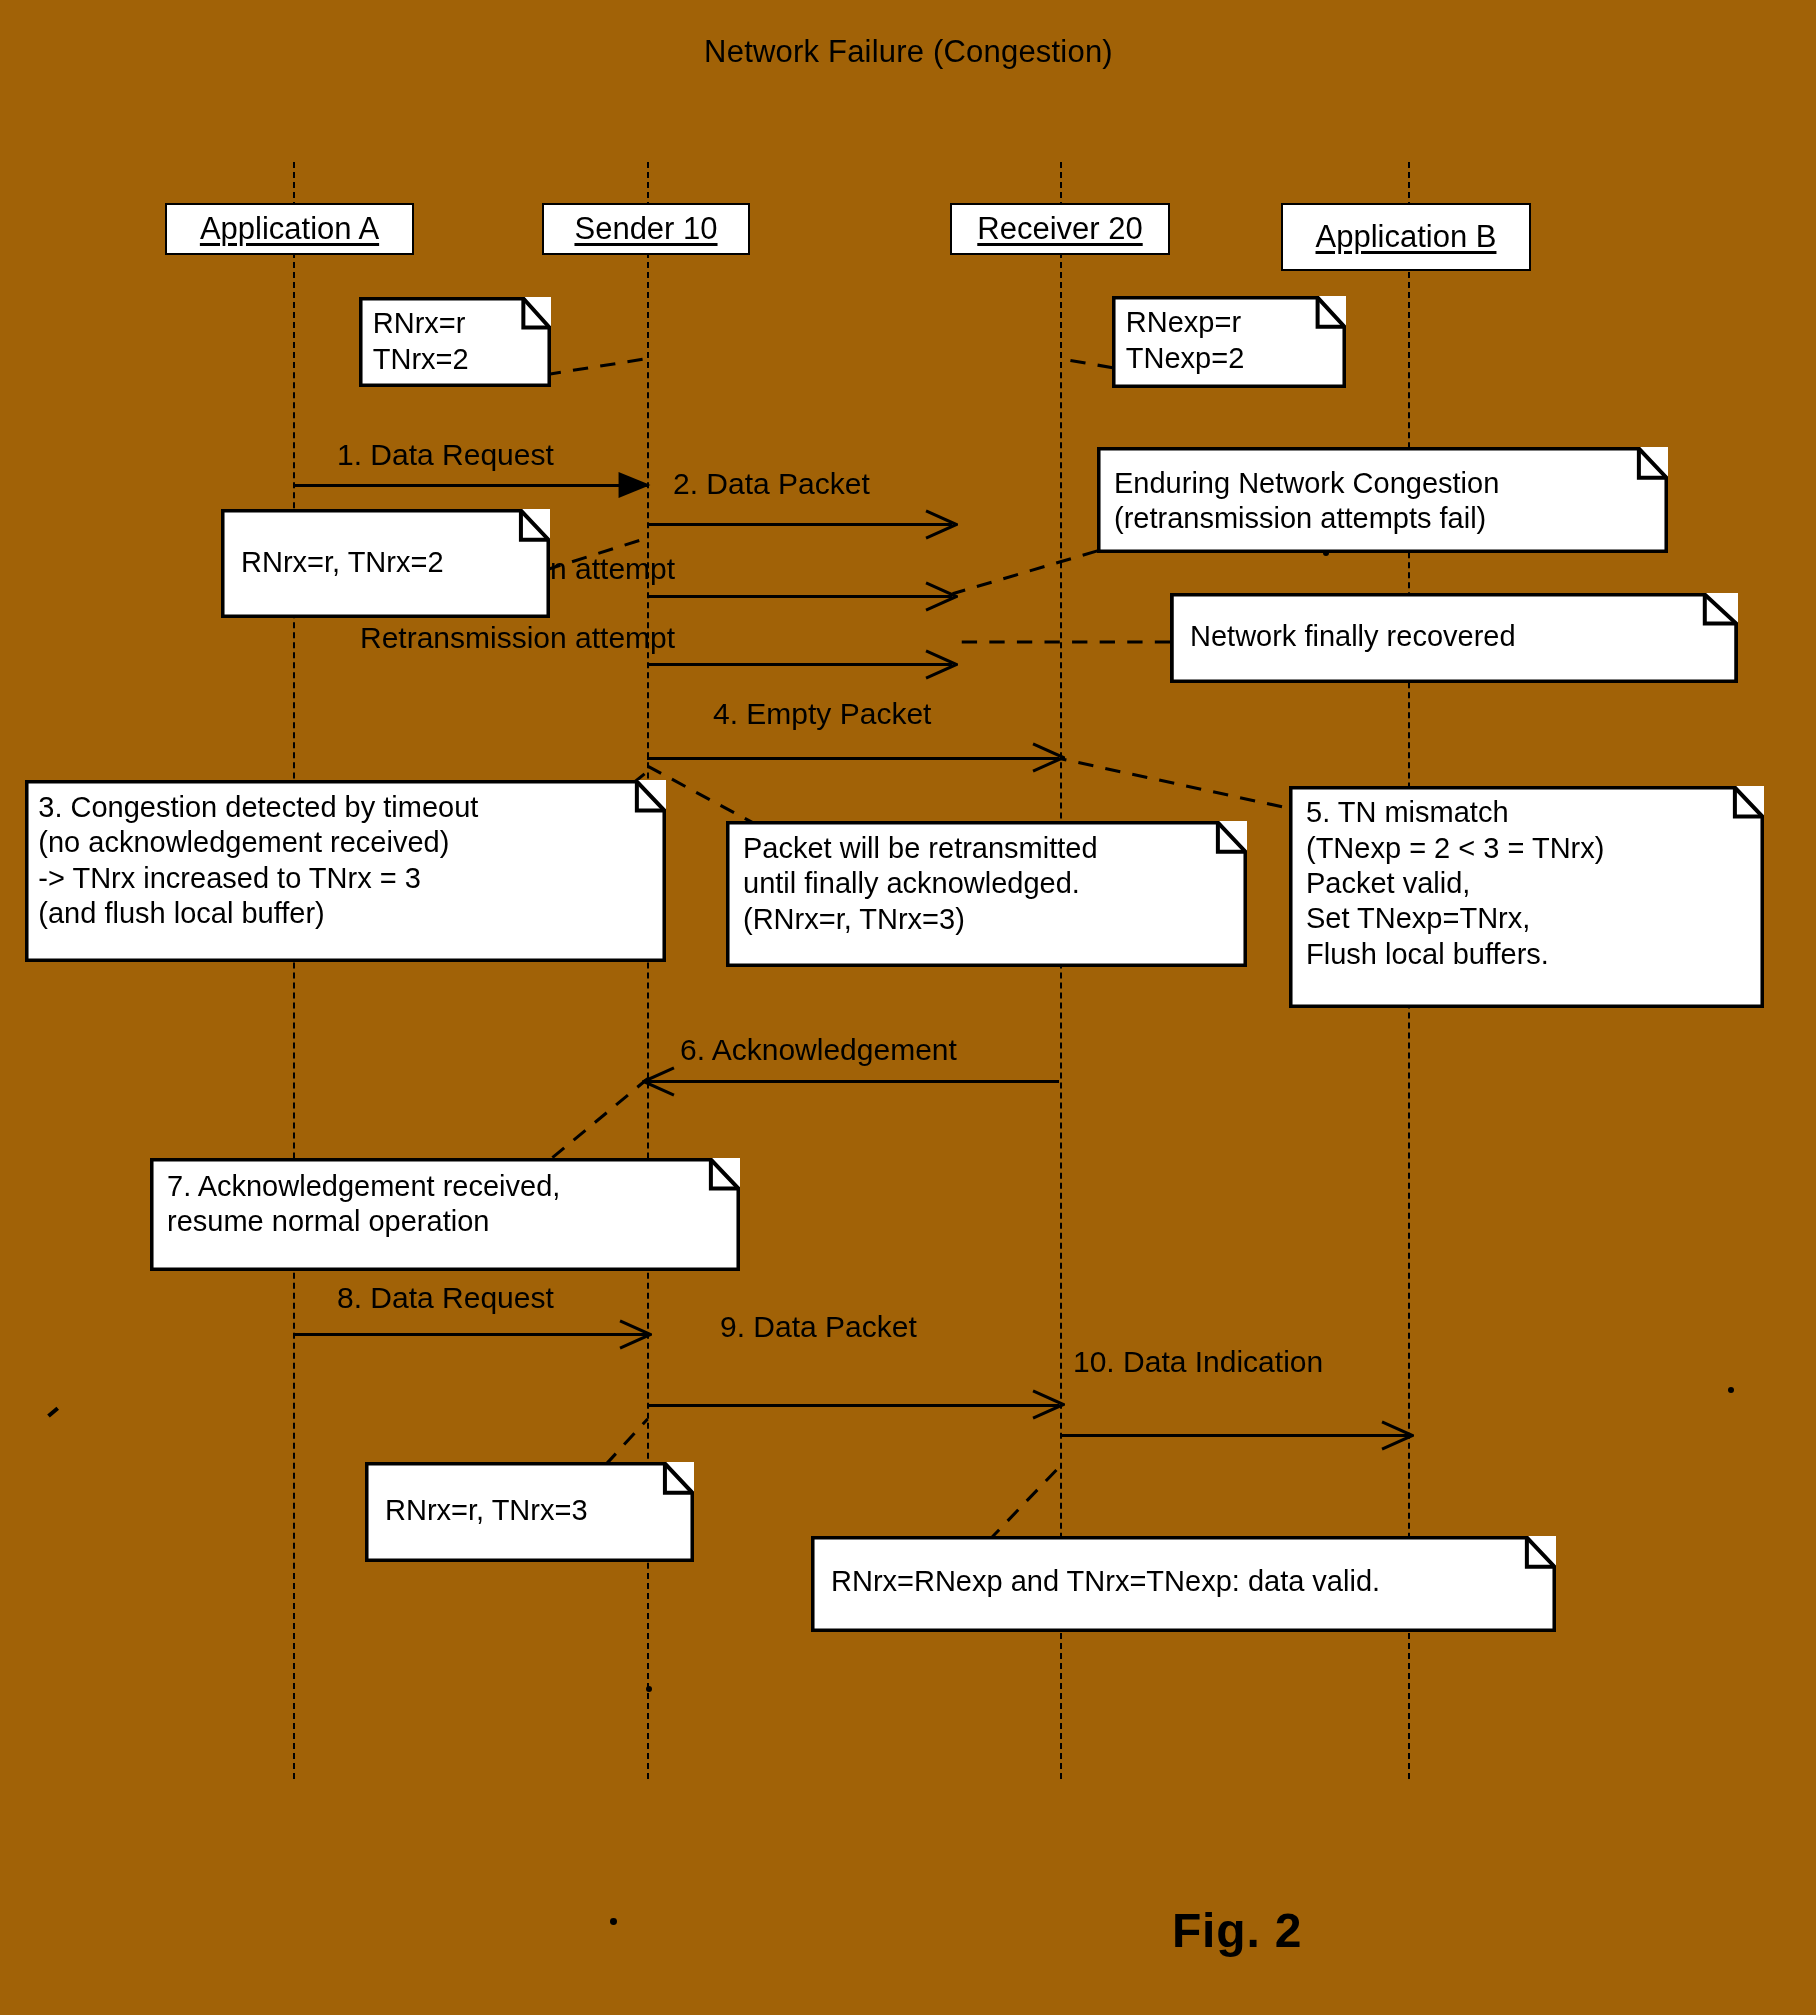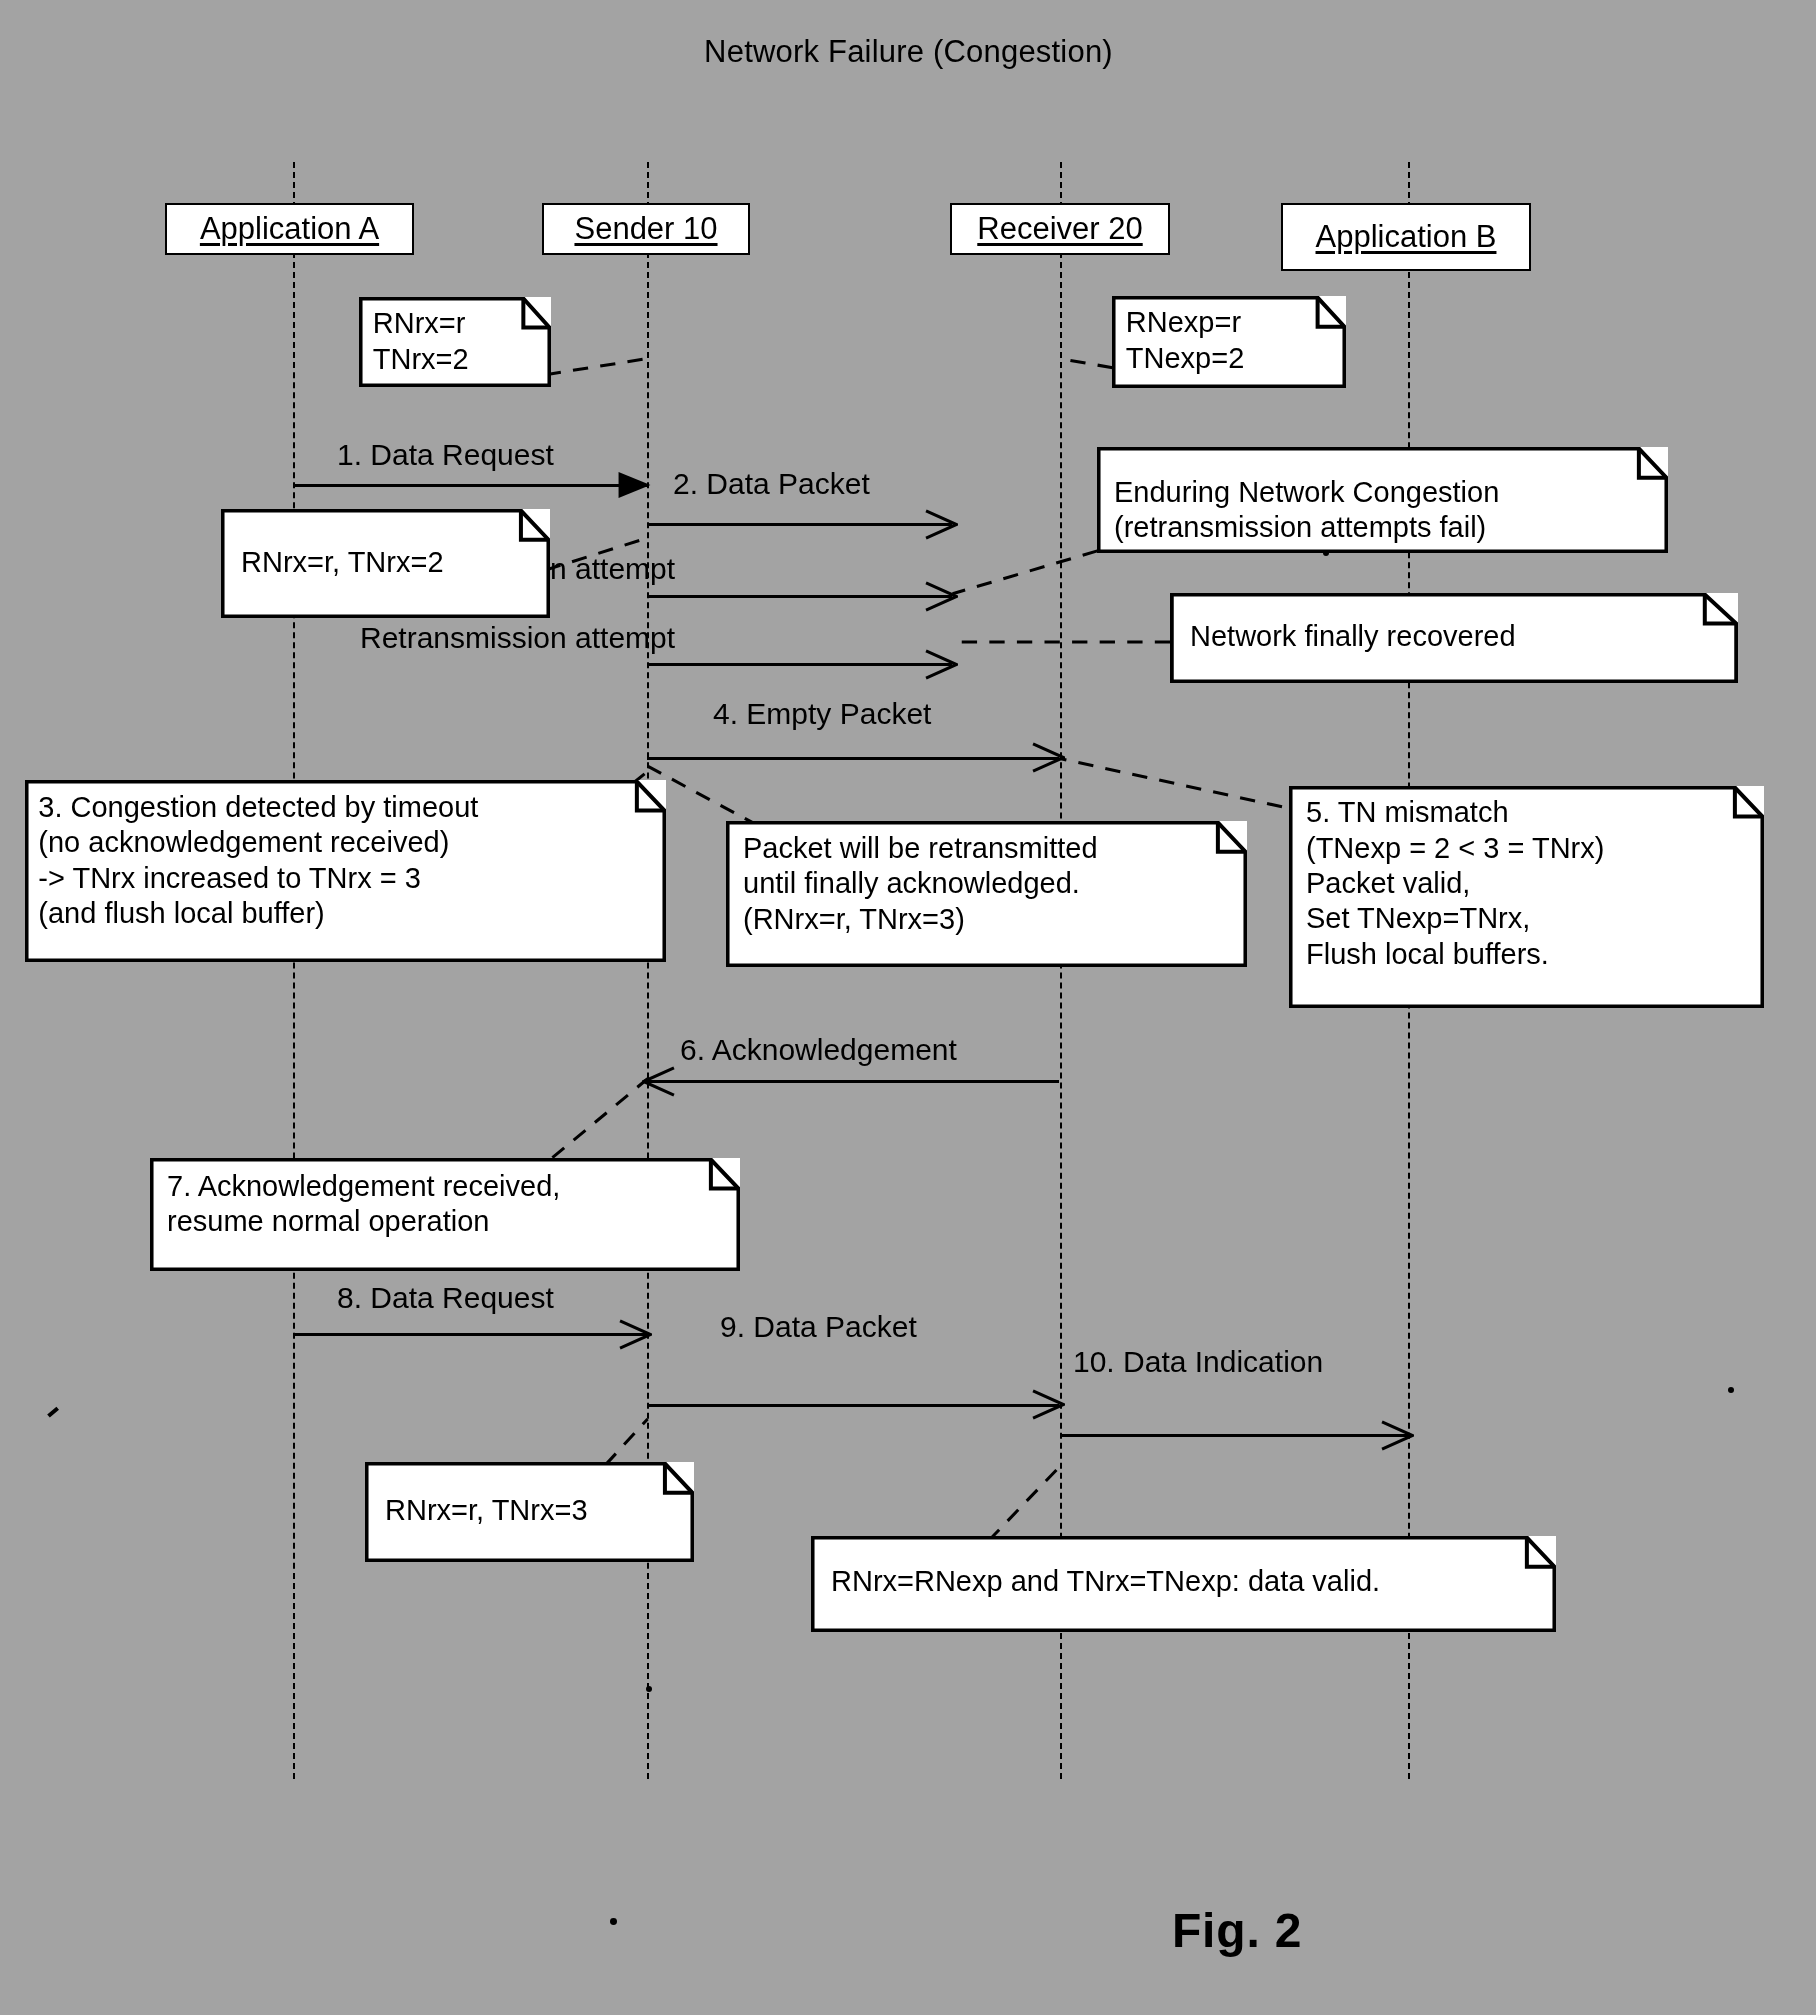--- a/index.html
+++ b/index.html
@@ -8,21 +8,21 @@
     background: #ffffff;
   }
   body {
     font-family: "Liberation Sans", sans-serif;
     color: #000000;
   }
   #page {
     position: relative;
     width: 1817px;
     height: 2015px;
-    background: #a3a3a3;
+    background: #a16207;
     overflow: hidden;
   }
 
   
   .fig-title {
     position: absolute;
     left: 0;
     top: 34px;
     width: 1817px;
     text-align: center;
@@ -199,21 +199,21 @@
       <path d="M392,2 V40 H428" fill="none" stroke="#000" stroke-width="4" vector-effect="non-scaling-stroke"></path>
     </svg>
     <div class="note-text" style="padding:36px 0 0 20px;">RNrx=r, TNrx=2</div>
   </div>
 
   <div class="note" style="left:1097px; top:447px; width:571px; height:106px;">
     <svg class="note-svg" viewBox="0 0 745 138" preserveAspectRatio="none">
       <path d="M2,2 H707 L743,40 V136 H2 Z" fill="#fff" stroke="#000" stroke-width="4" vector-effect="non-scaling-stroke"></path>
       <path d="M707,2 V40 H743" fill="none" stroke="#000" stroke-width="4" vector-effect="non-scaling-stroke"></path>
     </svg>
-    <div class="note-text" style="padding:28px 0 0 17px;">Enduring Network Congestion
+    <div class="note-text" style="padding:19px 0 0 17px;">Enduring Network Congestion
 (retransmission attempts fail)</div>
   </div>
 
   <div class="note" style="left:1170px; top:593px; width:568px; height:90px;">
     <svg class="note-svg" viewBox="0 0 650 118" preserveAspectRatio="none">
       <path d="M2,2 H612 L648,40 V116 H2 Z" fill="#fff" stroke="#000" stroke-width="4" vector-effect="non-scaling-stroke"></path>
       <path d="M612,2 V40 H648" fill="none" stroke="#000" stroke-width="4" vector-effect="non-scaling-stroke"></path>
     </svg>
     <div class="note-text" style="padding:26px 0 0 20px;">Network finally recovered</div>
   </div>

